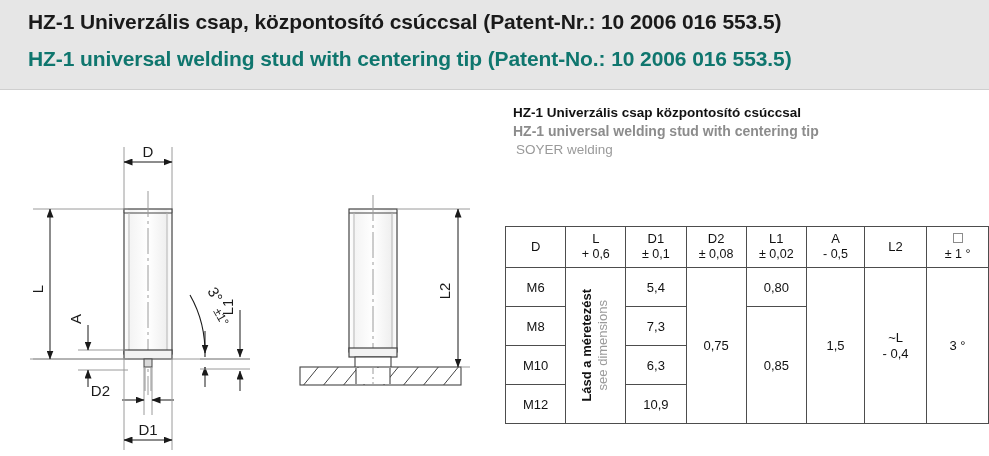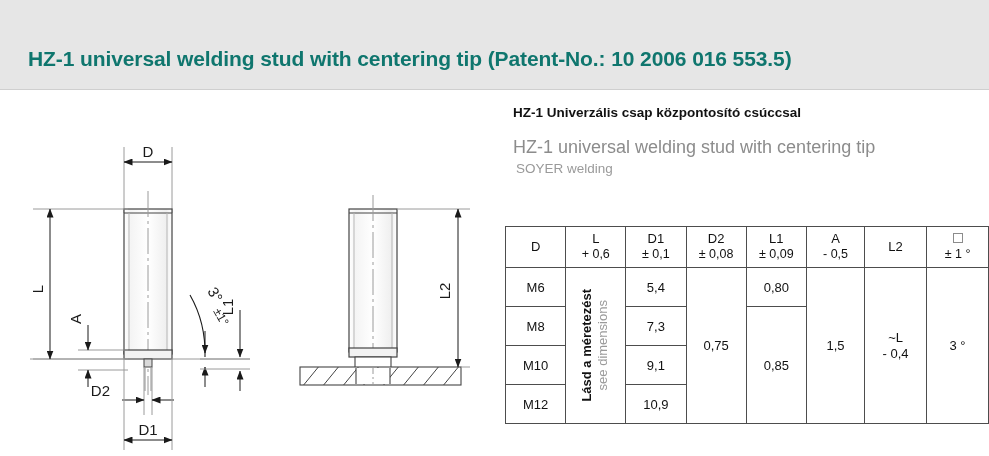--- a/index.html
+++ b/index.html
@@ -27,21 +27,21 @@
   #title-en{
     top:47px;font-size:21px;font-weight:bold;color:#0f766e;
     letter-spacing:-0.1px;
   }
   
   #desc{
     position:absolute;left:513px;top:104px;width:470px;
   }
   #desc .d1{font-size:13.5px;font-weight:bold;color:#111;line-height:1.35;}
   #desc .d2{font-size:13.5px;color:#222;line-height:1.35;padding-left:3px;}
-  #desc .d3{font-size:18px;font-weight:normal;color:#8c8c8c;line-height:1.35;margin-top:13px;}
+  #desc .d3{font-size:14px;font-weight:bold;color:#8c8c8c;line-height:1.35;}
   #desc .d4{font-size:13.5px;color:#9a9a9a;line-height:1.35;padding-left:3px;}
   
   #spec-table{
     position:absolute;left:505px;top:226px;
     border-collapse:collapse;
     table-layout:fixed;
   }
   #spec-table td, #spec-table th{
     border:1px solid #4d4d4d;
     text-align:center;vertical-align:middle;
@@ -82,20 +82,21 @@
   
   #drawings{position:absolute;left:0;top:95px;width:500px;height:361px;}
   svg{display:block;}
   .dimtxt{font-family:"Liberation Sans",sans-serif;font-size:15px;fill:#1a1a1a;}
   .dimtxt-sm{font-family:"Liberation Sans",sans-serif;font-size:12px;fill:#1a1a1a;}
 </style>
 </head>
 <body>
 
 <div id="header-band">
+  <div class="hline" id="title-hu">HZ-1 Univerzális csap, központosító csúccsal (Patent-Nr.: 10 2006 016 553.5)</div>
   <div class="hline" id="title-en">HZ-1  universal welding stud with centering tip (Patent-No.: 10 2006 016 553.5)</div>
 </div>
 
 <div id="drawings">
 <svg width="500" height="361" viewBox="0 0 500 361">
   <defs>
     <linearGradient id="studGrad" x1="0" y1="0" x2="1" y2="0">
       <stop offset="0%" stop-color="#ffffff"></stop>
       <stop offset="14%" stop-color="#f4f4f4"></stop>
       <stop offset="50%" stop-color="#ffffff"></stop>
@@ -231,21 +232,21 @@
       <th class="c-d1">
         <span class="hdr-main">D1</span>
         <span class="hdr-tol">± 0,1</span>
       </th>
       <th class="c-d2">
         <span class="hdr-main">D2</span>
         <span class="hdr-tol">± 0,08</span>
       </th>
       <th class="c-l1">
         <span class="hdr-main">L1</span>
-        <span class="hdr-tol">± 0,09</span>
+        <span class="hdr-tol">± 0,02</span>
       </th>
       <th class="c-a">
         <span class="hdr-main">A</span>
         <span class="hdr-tol">- 0,5</span>
       </th>
       <th class="c-l2">
         <span class="hdr-main">L2</span>
       </th>
       <th class="c-sq">
         <span class="hdr-main"><span class="sqsym"></span></span>
@@ -274,20 +275,20 @@
       </td>
       <td rowspan="4">3 °</td>
     </tr>
     <tr>
       <td>M8</td>
       <td>7,3</td>
       <td rowspan="3">0,85</td>
     </tr>
     <tr>
       <td>M10</td>
-      <td>9,1</td>
+      <td>6,3</td>
     </tr>
     <tr>
       <td>M12</td>
       <td>10,9</td>
     </tr>
   </tbody>
 </table>
 
 </body></html>

